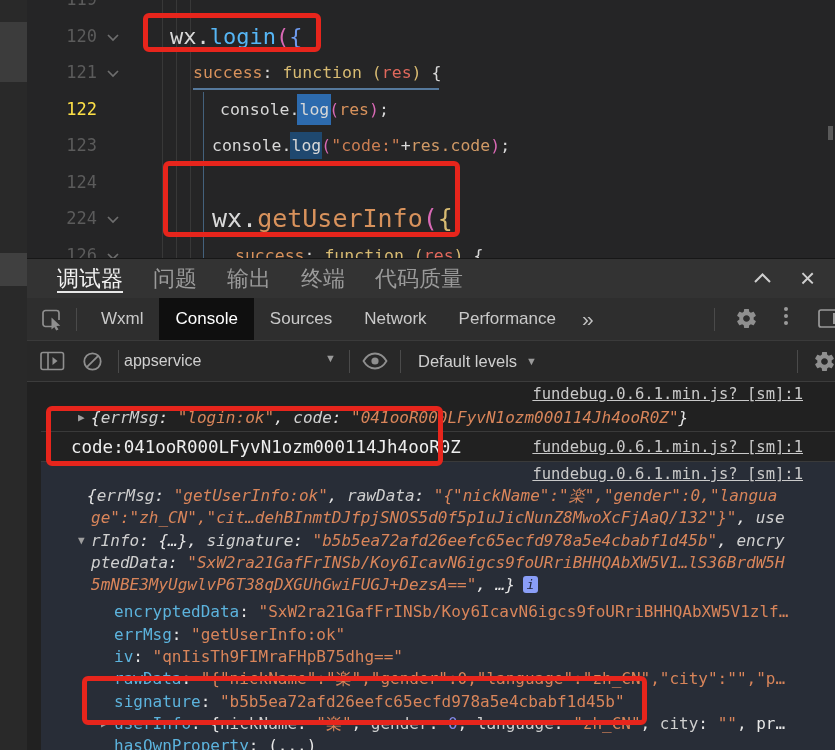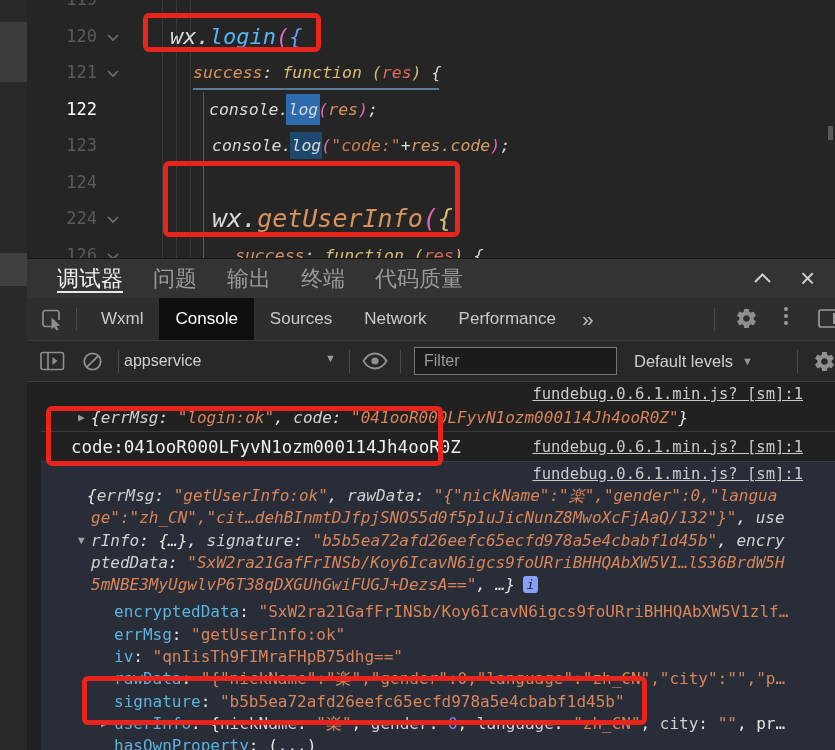--- a/index.html
+++ b/index.html
@@ -10,24 +10,24 @@
   .strip .b1{position:absolute;left:0;top:22px;width:27px;height:60px;background:#3c3c3c;}
   .strip .b2{position:absolute;left:0;top:253px;width:27px;height:33px;background:#404040;}
   
   .editor{position:absolute;left:27px;top:0;width:808px;height:258px;background:#252526;overflow:hidden;}
   .guide{position:absolute;top:0;bottom:0;width:1px;background:#383838;}
   .guide.blue{background:#44617c;top:92px;}
   .scopeline{position:absolute;left:166px;top:88px;width:246px;height:2px;background:#56799c;}
   .crow{position:absolute;left:0;width:100%;height:37px;padding-left:44px;}
   .lnum{position:absolute;left:0;top:0;width:70px;height:37px;line-height:37px;text-align:right;
         color:#5b5b5b;font:17px/37px "DejaVu Sans Mono",monospace;}
-  .crow.cur .lnum{color:#ffffff;}
+  .crow.cur .lnum{color:#fde047;}
   .fold{position:absolute;left:79px;top:13px;width:14px;height:11px;background:none;border:none;padding:0;cursor:pointer;}
   .codeline{position:absolute;top:0;height:37px;line-height:37px;white-space:pre;
-            font-family:"DejaVu Sans Mono",monospace;font-size:16.5px;font-style:italic;}
+            font-family:"DejaVu Sans Mono",monospace;font-size:16.5px;}
   .c-txt{color:#d8d8d8;} .c-blue{color:#56b6f5;} .c-attr{color:#d8925c;margin-top:12px;} .c-gold{color:#d8bb72;}
   .c-red{color:#e0685c;} .c-pink{color:#d969b5;} .c-str{color:#cc7e52;} .c-grn{color:#57b342;}
   .c-tan{color:#d19a66;} .c-pur{color:#6f9bef;}
   .hl-strong{display:inline-block;background:#2d6bae;padding:6px 2px;margin:-6px -2px;line-height:normal;}
   .hl-dim{display:inline-block;background:#1f486f;padding:4px 1px;margin:-4px -1px;line-height:normal;}
   .escroll{position:absolute;left:801px;top:126px;width:5px;height:14px;background:#5a5a5a;}
   
   .rbox{position:absolute;border:5px solid #e7251c;border-radius:6px;box-sizing:border-box;z-index:60;pointer-events:none;}
   
   .panel{position:absolute;left:27px;top:258px;width:808px;height:492px;background:#212121;border-top:1px solid #171717;}
@@ -117,21 +117,21 @@
     <div class="crow" style="top:54px">
       <div class="lnum">121</div>
       <button class="fold"><svg width="14" height="11">
             <polyline points="2,3 7,8 12,3" fill="none" stroke="#6e6e6e" stroke-width="1.7"></polyline>
           </svg></button>
       <div class="codeline" style="left:166px"><span class="c-attr">success</span><span class="c-txt">:</span><span class="c-gold"> function</span><span class="c-gold"> (</span><span class="c-red">res</span><span class="c-gold">)</span><span class="c-txt"> {</span></div>
     </div>
 
     <div class="crow cur" style="top:90.5px">
       <div class="lnum">122</div>
-      <div class="codeline" style="left:182px"><span class="c-txt">console.</span><span class="c-txt hl-strong">log</span><span class="c-pink">(</span><span class="c-attr">res</span><span class="c-pink">)</span><span class="c-txt">;</span></div>
+      <div class="codeline" style="left:193px"><span class="c-txt">console.</span><span class="c-txt hl-strong">log</span><span class="c-pink">(</span><span class="c-attr">res</span><span class="c-pink">)</span><span class="c-txt">;</span></div>
     </div>
 
     <div class="crow" style="top:127px">
       <div class="lnum">123</div>
       <div class="codeline" style="left:185px"><span class="c-txt">console.</span><span class="c-txt hl-dim">log</span><span class="c-pink">(</span><span class="c-str">"code:"</span><span class="c-txt">+</span><span class="c-tan">res.code</span><span class="c-pink">)</span><span class="c-txt">;</span></div>
     </div>
 
     <div class="crow" style="top:163.5px">
       <div class="lnum">124</div>
     </div>
@@ -222,21 +222,20 @@
         <span class="caret">▼</span>
       </div>
       <div class="vsep" style="margin-left:13px"></div>
       <button class="tbtn" style="margin-left:12px">
         <svg width="26" height="18" viewBox="0 0 26 18">
             <path d="M1.5 9 C5 3 9 1.5 13 1.5 C17 1.5 21 3 24.5 9 C21 15 17 16.5 13 16.5 C9 16.5 5 15 1.5 9 Z" fill="none" stroke="#8f8f8f" stroke-width="1.8"></path>
             <circle cx="13" cy="9" r="3.6" fill="#8f8f8f"></circle>
           </svg>
       </button>
       <div class="vsep" style="margin-left:12px"></div>
-      <input class="filter" placeholder="Filter" style="">
       <div class="levels">
         <span>Default levels</span>
         <span class="caret">▼</span>
       </div>
       <div class="tb-sep3"></div>
       <button class="tbtn tb-gear">
         <svg width="23" height="23" viewBox="0 0 24 24">
             <path fill="#8f8f8f" d="M19.43 12.98c.04-.32.07-.64.07-.98s-.03-.66-.07-.98l2.11-1.65c.19-.15.24-.42.12-.64l-2-3.46c-.12-.22-.39-.3-.61-.22l-2.49 1c-.52-.4-1.08-.73-1.69-.98l-.38-2.65C14.46 2.18 14.25 2 14 2h-4c-.25 0-.46.18-.49.42l-.38 2.65c-.61.25-1.17.59-1.69.98l-2.49-1c-.23-.09-.49 0-.61.22l-2 3.46c-.13.22-.07.49.12.64l2.11 1.65c-.04.32-.07.65-.07.98s.03.66.07.98l-2.11 1.65c-.19.15-.24.42-.12.64l2 3.46c.12.22.39.3.61.22l2.49-1c.52.4 1.08.73 1.69.98l.38 2.65c.03.24.24.42.49.42h4c.25 0 .46-.18.49-.42l.38-2.65c.61-.25 1.17-.59 1.69-.98l2.49 1c.23.09.49 0 .61-.22l2-3.46c.12-.22.07-.49-.12-.64l-2.11-1.65zM12 15.5c-1.93 0-3.5-1.57-3.5-3.5s1.57-3.5 3.5-3.5 3.5 1.57 3.5 3.5-1.57 3.5-3.5 3.5z"></path>
           </svg>
       </button>

